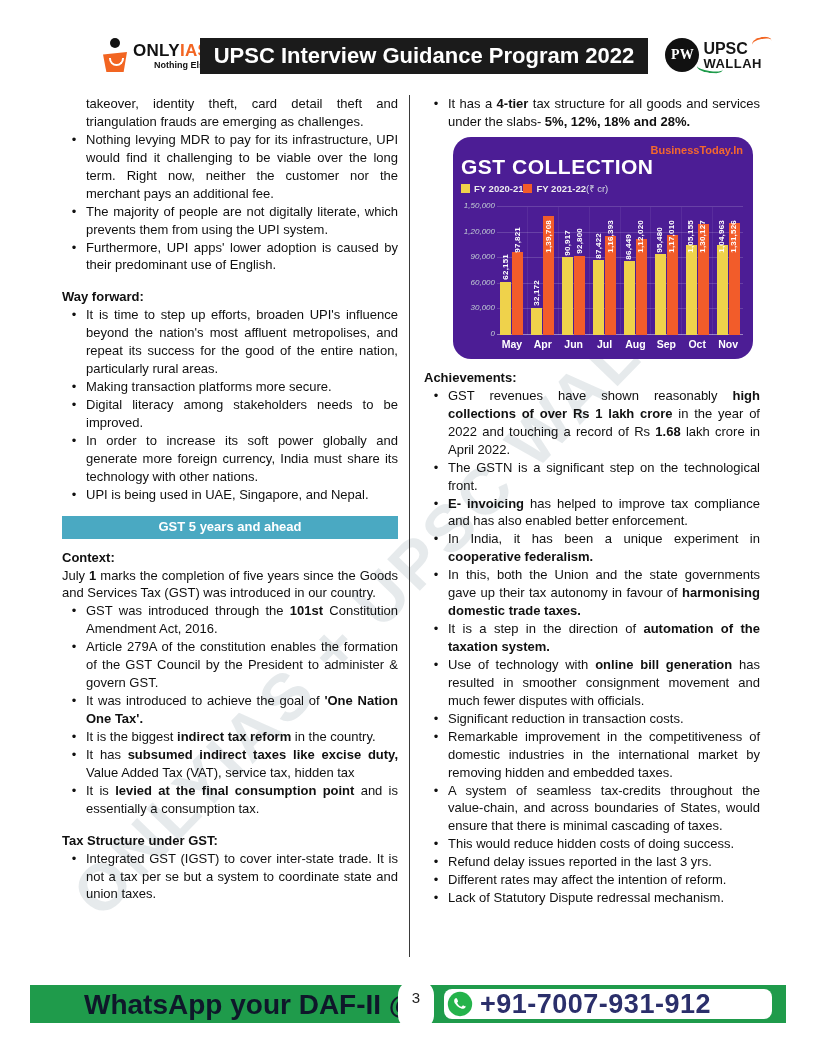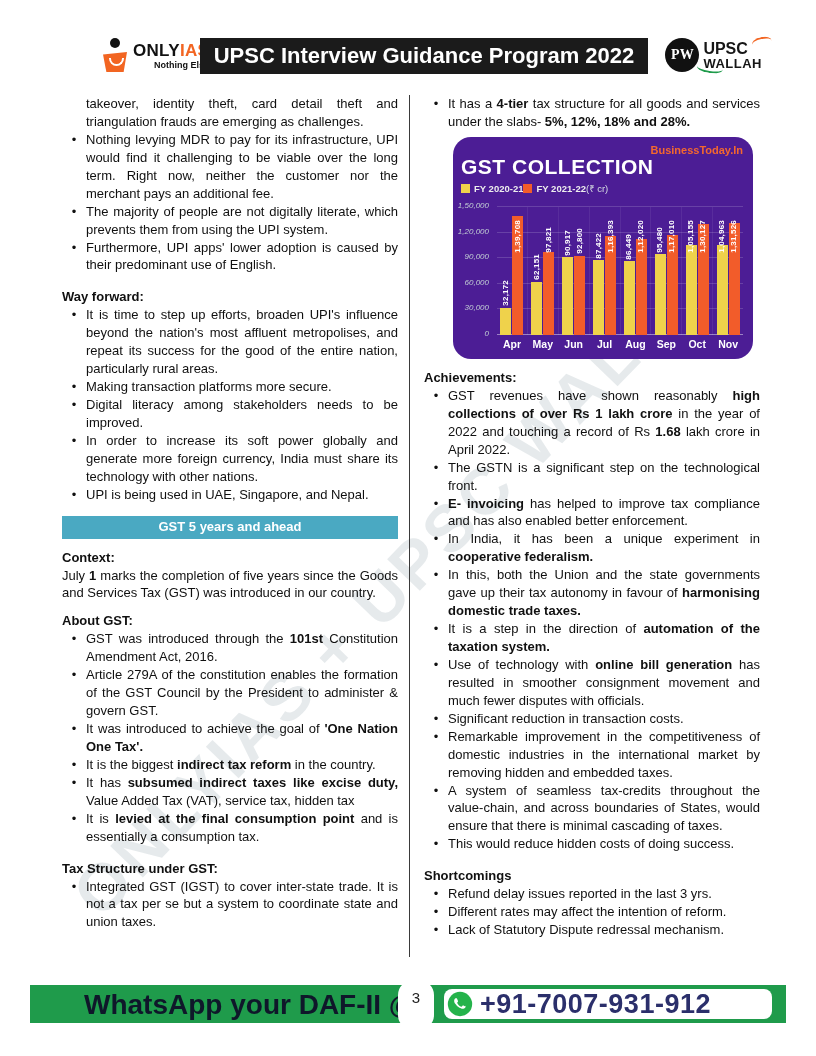--- a/index.html
+++ b/index.html
@@ -60,21 +60,21 @@
                padding:6px 10px 8px 8px;box-sizing:border-box;text-align:left;}
   .chart-source{position:absolute;top:6px;right:10px;color:#f4682e;font-weight:bold;font-size:11px;}
   .chart-title{margin-top:13px;color:#fff;font-weight:bold;font-size:21px;letter-spacing:.5px;line-height:1;}
   .chart-legend{display:flex;align-items:center;margin-top:5px;font-size:9.5px;
                 color:#eee;font-weight:bold;}
   .leg-item{display:flex;align-items:center;}
   .leg-swatch{width:9px;height:9px;display:inline-block;margin-right:4px;}
   .leg-unit{font-weight:normal;color:#d7dee2;}
   .chart-plot{display:flex;margin-top:12px;margin-bottom:16px;}
   .y-axis{position:relative;width:36px;height:128px;flex:none;}
-  .y-label{position:absolute;right:8px;font-size:8px;font-style:italic;color:#c2ced4;white-space:nowrap;}
+  .y-label{position:absolute;right:2px;font-size:8px;font-style:italic;color:#c2ced4;white-space:nowrap;}
   .plot-area{position:relative;flex:1;height:128px;}
   .gridline{position:absolute;left:0;right:0;height:1px;background:rgba(255,255,255,.16);}
   .gridline.base{background:rgba(255,255,255,.45);}
   .bar-groups{position:absolute;left:0;right:0;top:0;bottom:0;display:flex;}
   .bar-group{flex:1;display:flex;align-items:flex-end;justify-content:center;gap:1px;position:relative;}
   .bar-group + .bar-group{border-left:1px solid rgba(255,255,255,.07);}
   .bar-wrap{position:relative;width:11px;height:128px;}
   .bar{position:absolute;bottom:0;left:0;width:11px;}
   .bar-value-label{position:absolute;left:50%;transform:translateX(-50%) rotate(180deg);
                    writing-mode:vertical-rl;font-size:8px;font-weight:bold;color:#fff;
@@ -161,21 +161,20 @@
           <span class="btx"><span>In order to increase its soft power globally and generate more foreign currency, India must share its technology with other nations.</span></span>
         </div>
         <div class="bullet">
           <span class="dot">•</span>
           <span class="btx"><span>UPI is being used in UAE, Singapore, and Nepal.</span></span>
         </div>
       </div>
       <div class="banner-head" style="background: rgb(74, 169, 194);">GST 5 years and ahead</div>
       <div class="h tight">Context:</div>
       <div class="para"><span>July </span><span class="b">1</span><span> marks the completion of five years since the Goods and Services Tax (GST) was introduced in our country.</span></div>
-      <div class="h tight">About GST:</div>
       <div class="bullets">
         <div class="bullet">
           <span class="dot">•</span>
           <span class="btx"><span>GST was introduced through the </span><span class="b">101st</span><span> Constitution Amendment Act, 2016.</span></span>
         </div>
         <div class="bullet">
           <span class="dot">•</span>
           <span class="btx"><span>Article 279A of the constitution enables the formation of the GST Council by the President to administer &amp; govern GST.</span></span>
         </div>
         <div class="bullet">
@@ -236,42 +235,42 @@
           <div class="plot-area">
             <div class="gridline base" style="bottom: 0px;"></div>
             <div class="gridline" style="bottom: 25.6px;"></div>
             <div class="gridline" style="bottom: 51.2px;"></div>
             <div class="gridline" style="bottom: 76.8px;"></div>
             <div class="gridline" style="bottom: 102.4px;"></div>
             <div class="gridline" style="bottom: 128px;"></div>
             <div class="bar-groups">
               <div class="bar-group">
                 <div class="bar-wrap">
+                  <div class="bar" style="height: 53.0355px; background: rgb(239, 210, 75);"></div>
+                  <div class="bar-value-label" style="bottom: 55.0355px;">62,151</div>
+                </div>
+                <div class="bar-wrap">
+                  <div class="bar" style="height: 83.4739px; background: rgb(242, 92, 42);"></div>
+                  <div class="bar-value-label" style="bottom: 82px;">97,821</div>
+                </div>
+                <div class="x-tick-label">May</div>
+              </div>
+              <div class="bar-group">
+                <div class="bar-wrap">
                   <div class="bar" style="height: 27.4534px; background: rgb(239, 210, 75);"></div>
                   <div class="bar-value-label" style="bottom: 29.4534px;">32,172</div>
                 </div>
                 <div class="bar-wrap">
                   <div class="bar" style="height: 119.217px; background: rgb(242, 92, 42);"></div>
                   <div class="bar-value-label" style="bottom: 82px;">1,39,708</div>
                 </div>
                 <div class="x-tick-label">Apr</div>
               </div>
               <div class="bar-group">
                 <div class="bar-wrap">
-                  <div class="bar" style="height: 53.0355px; background: rgb(239, 210, 75);"></div>
-                  <div class="bar-value-label" style="bottom: 55.0355px;">62,151</div>
-                </div>
-                <div class="bar-wrap">
-                  <div class="bar" style="height: 83.4739px; background: rgb(242, 92, 42);"></div>
-                  <div class="bar-value-label" style="bottom: 82px;">97,821</div>
-                </div>
-                <div class="x-tick-label">May</div>
-              </div>
-              <div class="bar-group">
-                <div class="bar-wrap">
                   <div class="bar" style="height: 77.5825px; background: rgb(239, 210, 75);"></div>
                   <div class="bar-value-label" style="bottom: 79.5825px;">90,917</div>
                 </div>
                 <div class="bar-wrap">
                   <div class="bar" style="height: 79.1893px; background: rgb(242, 92, 42);"></div>
                   <div class="bar-value-label" style="bottom: 81.1893px;">92,800</div>
                 </div>
                 <div class="x-tick-label">Jun</div>
               </div>
               <div class="bar-group">
@@ -373,21 +372,20 @@
         </div>
         <div class="bullet">
           <span class="dot">•</span>
           <span class="btx"><span>A system of seamless tax-credits throughout the value-chain, and across boundaries of States, would ensure that there is minimal cascading of taxes.</span></span>
         </div>
         <div class="bullet">
           <span class="dot">•</span>
           <span class="btx"><span>This would reduce hidden costs of doing success.</span></span>
         </div>
       </div>
-      <div class="h">Shortcomings</div>
       <div class="bullets">
         <div class="bullet">
           <span class="dot">•</span>
           <span class="btx"><span>Refund delay issues reported in the last 3 yrs.</span></span>
         </div>
         <div class="bullet">
           <span class="dot">•</span>
           <span class="btx"><span>Different rates may affect the intention of reform.</span></span>
         </div>
         <div class="bullet">

